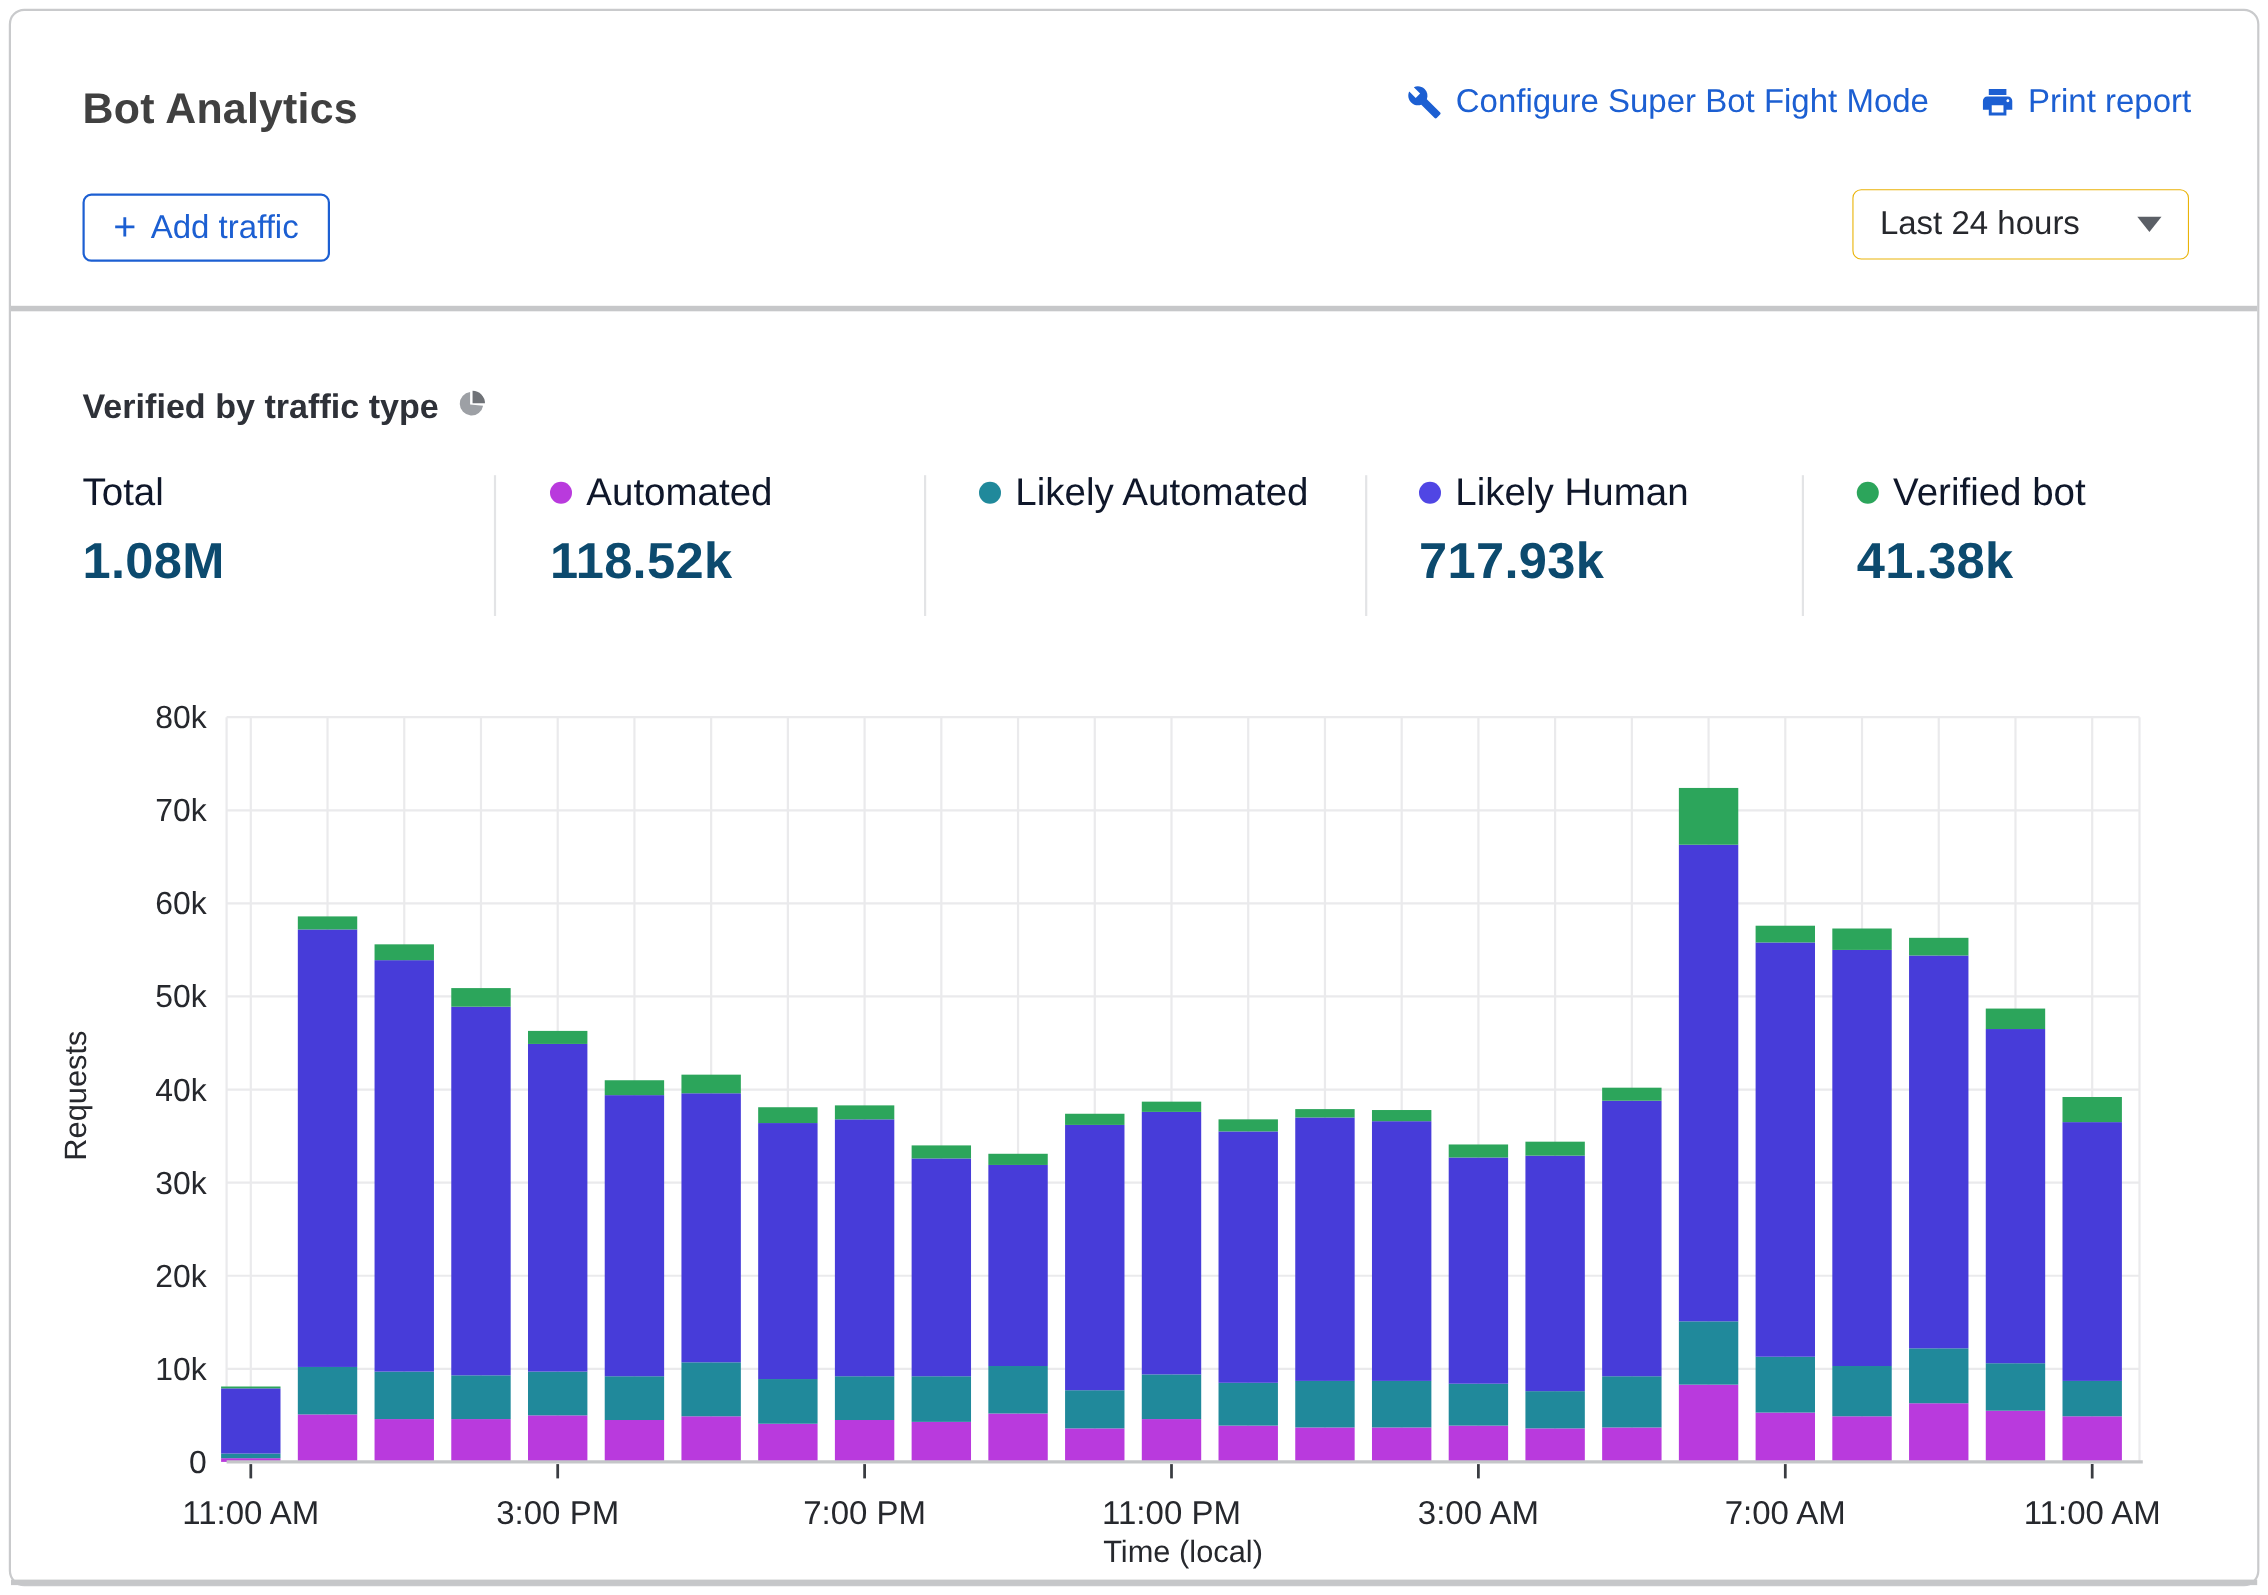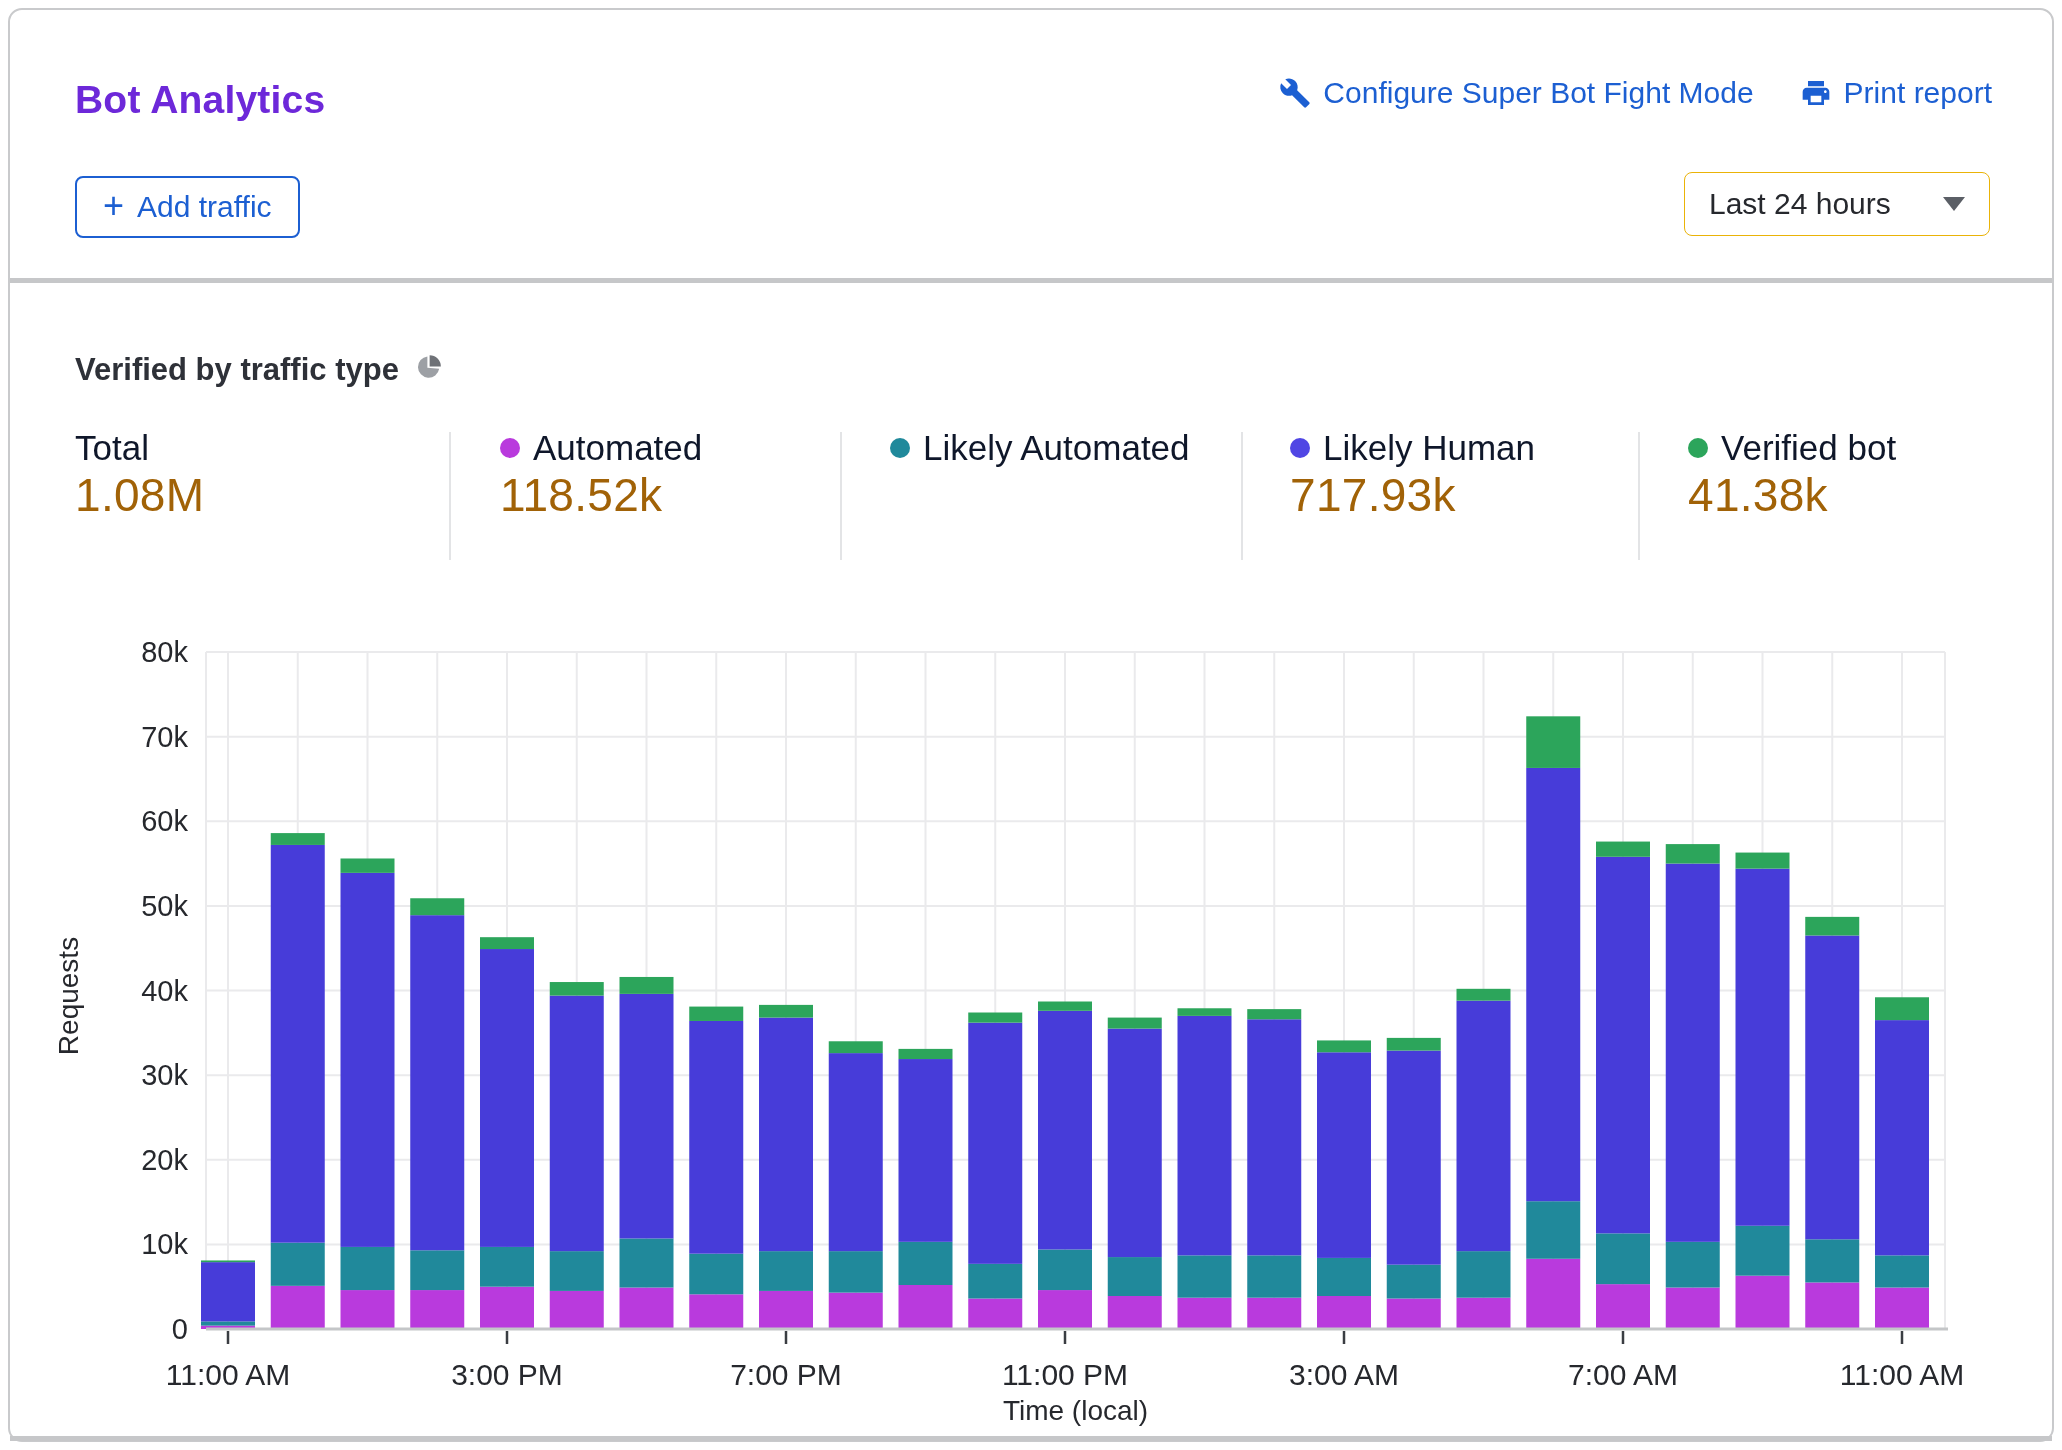--- a/index.html
+++ b/index.html
@@ -1,40 +1,40 @@
 <!DOCTYPE html>
 <html><head>
 <meta charset="utf-8">
 <style>
   * { box-sizing: border-box; margin: 0; padding: 0; }
   body { background: #ffffff; font-family: "Liberation Sans", sans-serif; }
   .page { position: relative; width: 2062px; height: 1450px; background: #ffffff; overflow: hidden; }
   .card { position: absolute; inset: 8px; background: #fff; border: 2px solid #c9cacc; border-radius: 14px; }
 
-  .app-title { position: absolute; left: 75px; top: 78px; font-size: 39px; font-weight: 700; color: #6d28d9; letter-spacing: 0.2px; }
+  .app-title { position: absolute; left: 75px; top: 78px; font-size: 39px; font-weight: 700; color: #404040; letter-spacing: 0.2px; }
 
   .top-links { position: absolute; top: 76px; right: 70px; display: flex; gap: 46px; align-items: center; text-align: right; }
   .link { display: flex; align-items: center; gap: 12px; color: #1c5fd2; font-size: 30px; cursor: pointer; text-decoration: none; }
   .link svg { display: block; }
 
   .add-filter-btn { position: absolute; left: 75px; top: 176px; height: 62px; display: flex; align-items: center; gap: 13px; padding: 0 26px; border: 2px solid #1c5fd2; border-radius: 8px; background: #fff; color: #1c5fd2; font-size: 30px; cursor: pointer; font-family: "Liberation Sans", sans-serif; }
   .add-filter-btn .plus { font-size: 36px; font-weight: 400; line-height: 1; margin-top: -3px; }
 
   .time-select { position: absolute; top: 172px; right: 72px; width: 306px; height: 64px; border: 1px solid #eab308; border-radius: 8px; background: #fff; display: flex; align-items: center; justify-content: space-between; padding: 0 24px; font-size: 30px; color: #26282d; cursor: pointer; }
   .caret { width: 0; height: 0; border-left: 11px solid transparent; border-right: 11px solid transparent; border-top: 14px solid #5b5f66; }
 
   .header-divider { position: absolute; left: 10px; right: 10px; top: 278px; height: 5px; background: #c6c7c9; }
   .bottom-divider { position: absolute; left: 10px; right: 10px; top: 1436px; height: 5px; background: #c6c7c9; }
 
   .section-title { position: absolute; left: 75px; top: 352px; font-size: 31px; font-weight: 700; color: #2e3138; display: flex; align-items: center; gap: 16px; }
 
   .stat { position: absolute; top: 428px; }
   .stat-label-row { display: flex; align-items: center; gap: 13px; font-size: 35px; color: #0f172a; }
   .stat-dot { width: 20px; height: 20px; border-radius: 50%; flex: 0 0 auto; }
-  .stat-value { font-size: 46px; font-weight: 400; color: #a16207; letter-spacing: 0.3px; }
+  .stat-value { margin-top: 14px; font-size: 46px; font-weight: 700; color: #0c4a6e; letter-spacing: 0.3px; }
   .stat-divider { position: absolute; top: 432px; width: 2px; height: 128px; background: #e3e4e6; }
 
   .chart-wrap { position: absolute; left: 0; top: 600px; width: 2062px; height: 830px; }
   svg text { font-family: "Liberation Sans", sans-serif; }
 </style>
 </head>
 <body>
 
 <div class="page">
   <div class="card"></div>

